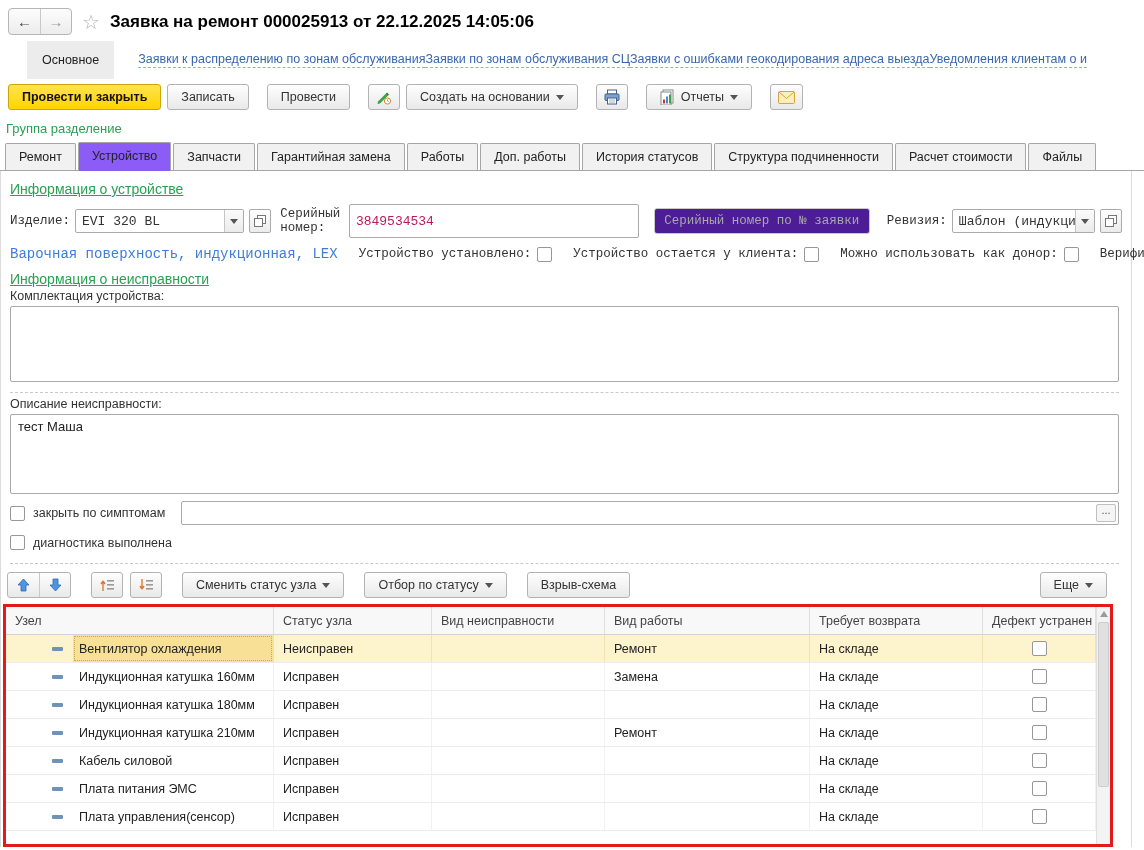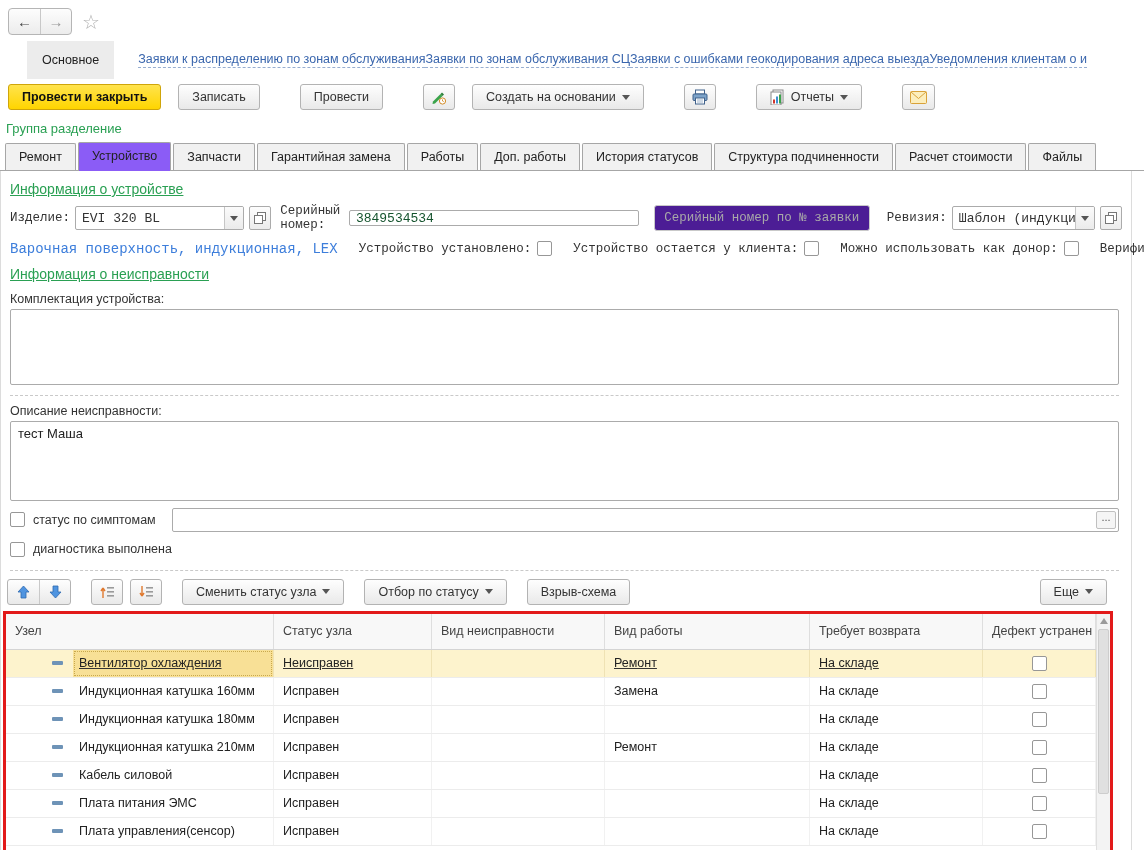--- a/index.html
+++ b/index.html
@@ -19,21 +19,21 @@
   .title { font-size:17px; font-weight:bold; color:#000; margin:0; white-space:nowrap; }
 
   
   .navlinks { display:flex; align-items:stretch; height:38px; white-space:nowrap; overflow:hidden;margin-left:27px; }
   .navlinks .active-tab { background:#ececec; display:flex; align-items:center; padding:0 15px; margin-left:0; color:#222; font-size:12.5px; }
   .links { display:flex; align-items:center; padding-left:24px; overflow:hidden; }
   .navlink { color:var(--link-blue); font-size:12.5px; text-decoration:none;
              border-bottom:1px dashed #97aed1; padding-bottom:1px; cursor:pointer; }
 
   
-  .toolbar { display:flex; align-items:center; gap:17px; padding:5px 10px 9px 8px; }
+  .toolbar { display:flex; align-items:center; gap:6px; padding:5px 10px 9px 8px; }
   .btn { height:26px; border:1px solid #b3b3b3; border-radius:3px; padding:0 13px;
          background:linear-gradient(#fefefe,#e9e9e9); font-family:inherit; font-size:12.5px; color:#333;
          display:inline-flex; align-items:center; gap:6px; cursor:pointer; white-space:nowrap; }
   .btn.icon-only { padding:0 7px; }
   .btn.primary { background:linear-gradient(#ffe34d, var(--primary-btn)); border-color:#cfa50a; font-weight:bold; color:#111; }
   .btn:disabled, .btn.disabled { color:#a9a9a9; background:#4c1d95; border-color:#c9c9c9; cursor:default; }
   .caret { width:0; height:0; border-left:4px solid transparent; border-right:4px solid transparent; border-top:5px solid #555; display:inline-block; }
   .tb-gap { width:6px; }
 
   
@@ -42,34 +42,34 @@
   .tab { border:1px solid #a6a6a6; border-bottom:none; border-radius:2px 2px 0 0; background:#f1f1f1;
          padding:6px 13px 6px; font-size:12.5px; color:#222; cursor:pointer; margin-bottom:0; white-space:nowrap; }
   .tab.active { background:#8b5cf6; position:relative; margin-bottom:-1px; padding-bottom:8px; }
 
   
   .content { width:1132px; border-left:1px solid #dcdcdc; border-right:1px solid #dcdcdc; padding-top:4px; }
   .section-title { color:var(--green); text-decoration:underline; font-size:14px; margin:6px 0 2px 9px; display:inline-block; cursor:pointer; }
   .frow { display:flex; align-items:center; padding:5px 9px 3px; gap:5px;font-family:Liberation Mono, monospace; }
   .lbl { font-size:12.5px; color:#333; white-space:nowrap; }
   .lbl2 { font-size:12.5px; color:#333; width:66px; line-height:1.15; }
-  .input { border:1px solid #ababab; border-radius:2px; background:#fff; height:16px; display:flex; align-items:center;
-           padding:0 6px; font-size:13px; color:#14532d; overflow:hidden; white-space:nowrap; }
+  .input { border:1px solid #ababab; border-radius:2px; background:#fff; height:34px; display:flex; align-items:center;
+           padding:0 6px; font-size:13px; color:#be185d; overflow:hidden; white-space:nowrap; }
   .combo { display:flex; border:1px solid #ababab; border-radius:2px; height:24px; background:#fff; overflow:hidden; }
   .combo .val { padding:0 6px; display:flex; align-items:center; font-size:13px; overflow:hidden; white-space:nowrap; flex:1; }
   .combo-btn { width:19px; border:none; border-left:1px solid #c6c6c6; background:linear-gradient(#fbfbfb,#ebebeb);
                display:flex; align-items:center; justify-content:center; cursor:pointer; padding:0; }
   .sq-btn { width:23px; height:24px; border:1px solid #ababab; border-radius:2px; background:linear-gradient(#fdfdfd,#ececec);
             display:flex; align-items:center; justify-content:center; cursor:pointer; padding:0; }
   .blue-link { color:#3d7edb; font-size:14px; cursor:pointer; white-space:nowrap; }
   .flag { display:flex; align-items:center; gap:6px; margin-left:16px; }
   .cb { width:15px; height:15px; min-width:15px; border:1px solid #979797; border-radius:2px; background:#fff;
         display:inline-flex; align-items:center; justify-content:center; cursor:pointer; }
   .cb.checked::after { content:"✔"; color:#28a745; font-size:12px; font-weight:bold; line-height:1; }
-  .area-label { font-size:12.5px; color:#333; margin:8px 0 3px 9px; }
+  .area-label { font-size:12.5px; color:#333; margin:0 0 3px 9px; }
   .textarea { border:1px solid #ababab; border-radius:2px; background:#fff; margin:0 12px 0 9px; padding:4px 7px;
               font-size:13px; color:#222; }
   .ta1 { height:76px; }
   .ta2 { height:80px; }
   .dashed { border-top:1px dashed #c9c9c9; margin:10px 12px 4px 9px; }
   .cbrow { display:flex; align-items:center; gap:8px; padding:7px 12px 3px 9px; }
   .sym-input { flex:1; display:flex; align-items:center; justify-content:flex-end; border:1px solid #ababab; border-radius:2px;
                height:24px; background:#fff; padding:0 2px; margin-left:8px; }
   .dots-btn { border:1px solid #c0c0c0; border-radius:2px; background:#f5f5f5; width:20px; height:18px;
               display:flex; align-items:center; justify-content:center; font-size:11px; color:#555; cursor:pointer; padding:0 0 6px; }
@@ -77,25 +77,25 @@
   
   .ntb { display:flex; align-items:center; gap:7px; padding:8px 12px 6px 6px; }
   .btn-pair { display:flex; border:1px solid #b3b3b3; border-radius:3px; overflow:hidden; background:linear-gradient(#fefefe,#e9e9e9); }
   .btn-pair .half { width:31px; height:24px; display:flex; align-items:center; justify-content:center; border:none; background:transparent; cursor:pointer; padding:0; }
   .btn-pair .half + .half { border-left:1px solid #c9c9c9; }
   .sm-btn { width:32px; height:26px; padding:0; justify-content:center; }
   .more-btn { margin-left:auto; margin-right:12px; }
 
   
   .grid { position:relative; margin-left:2px; width:1110px; height:243px; border:3px solid var(--red); background:#fff; padding-right:14px; }
-  .grid-header { display:flex; height:36px; background:#f8f8f8; border-bottom:1px solid #d4d4d4; }
+  .grid-header { display:flex; height:28px; background:#f8f8f8; border-bottom:1px solid #d4d4d4; }
   .hcell { display:flex; align-items:center; padding-left:9px; font-size:12.5px; color:#444;
            border-right:1px solid #dedede; overflow:hidden; white-space:nowrap; }
   .grid-row { display:flex; height:28px; border-bottom:1px solid #ececec; background:#fff; cursor:pointer; }
-  .grid-row.selected { background:var(--selected-row);text-decoration:underline; }
+  .grid-row.selected { background:var(--selected-row); }
   .cell { display:flex; align-items:center; padding-left:9px; font-size:12.5px; color:#222;
           border-right:1px solid #f1f1f1; overflow:hidden; white-space:nowrap; }
   .grid-row.selected .cell { border-right-color:#efe2b4; }
   .c1 { width:268px; } .c2 { width:158px; } .c3 { width:173px; } .c4 { width:205px; } .c5 { width:173px; } .c6 { flex:1; }
   .node-cell { padding-left:0; }
   .indent { width:46px; min-width:46px; }
   .dash { width:11px; height:4px; min-width:11px; background:#6e93b7; border-radius:1px; margin-right:10px; }
   .node-label { flex:1; align-self:stretch; display:flex; align-items:center; padding:0 6px; overflow:hidden; white-space:nowrap; }
   .node-label.focus { background:var(--selected-cell); outline:1px dotted #c9a94e; outline-offset:-2px; }
   .ccenter { justify-content:center; padding-left:0; }
@@ -115,20 +115,21 @@
   <div class="titlebar">
     <div class="nav-group">
       <button class="nav-btn">
           <span>←</span>
         </button>
       <button class="nav-btn">
           <span>→</span>
         </button>
     </div>
     <span class="star">☆</span>
+    <h1 class="title">Заявка на ремонт 000025913 от 22.12.2025 14:05:06</h1>
   </div>
 
   
   <div class="navlinks">
     <div class="active-tab">Основное</div>
     <div class="links" id="navlinks">
         <a class="navlink">Заявки к распределению по зонам обслуживания</a>
         <a class="navlink">Заявки по зонам обслуживания СЦ</a>
         <a class="navlink">Заявки с ошибками геокодирования адреса выезда</a>
         <a class="navlink">Уведомления клиентам о и</a>
@@ -286,21 +287,21 @@
     <div class="area-label">Комплектация устройства:</div>
     <div class="textarea ta1"><span></span></div>
 
     <div class="dashed"></div>
 
     <div class="area-label">Описание неисправности:</div>
     <div class="textarea ta2"><span>тест Маша</span></div>
 
     <div class="cbrow">
       <span class="cb"></span>
-      <span class="lbl">статус по симптомам</span>
+      <span class="lbl">закрыть по симптомам</span>
       <div class="sym-input">
         <span style="flex:1"></span>
         <button class="dots-btn">
             <span>...</span>
           </button>
       </div>
     </div>
 
     <div class="cbrow">
       <span class="cb"></span>

